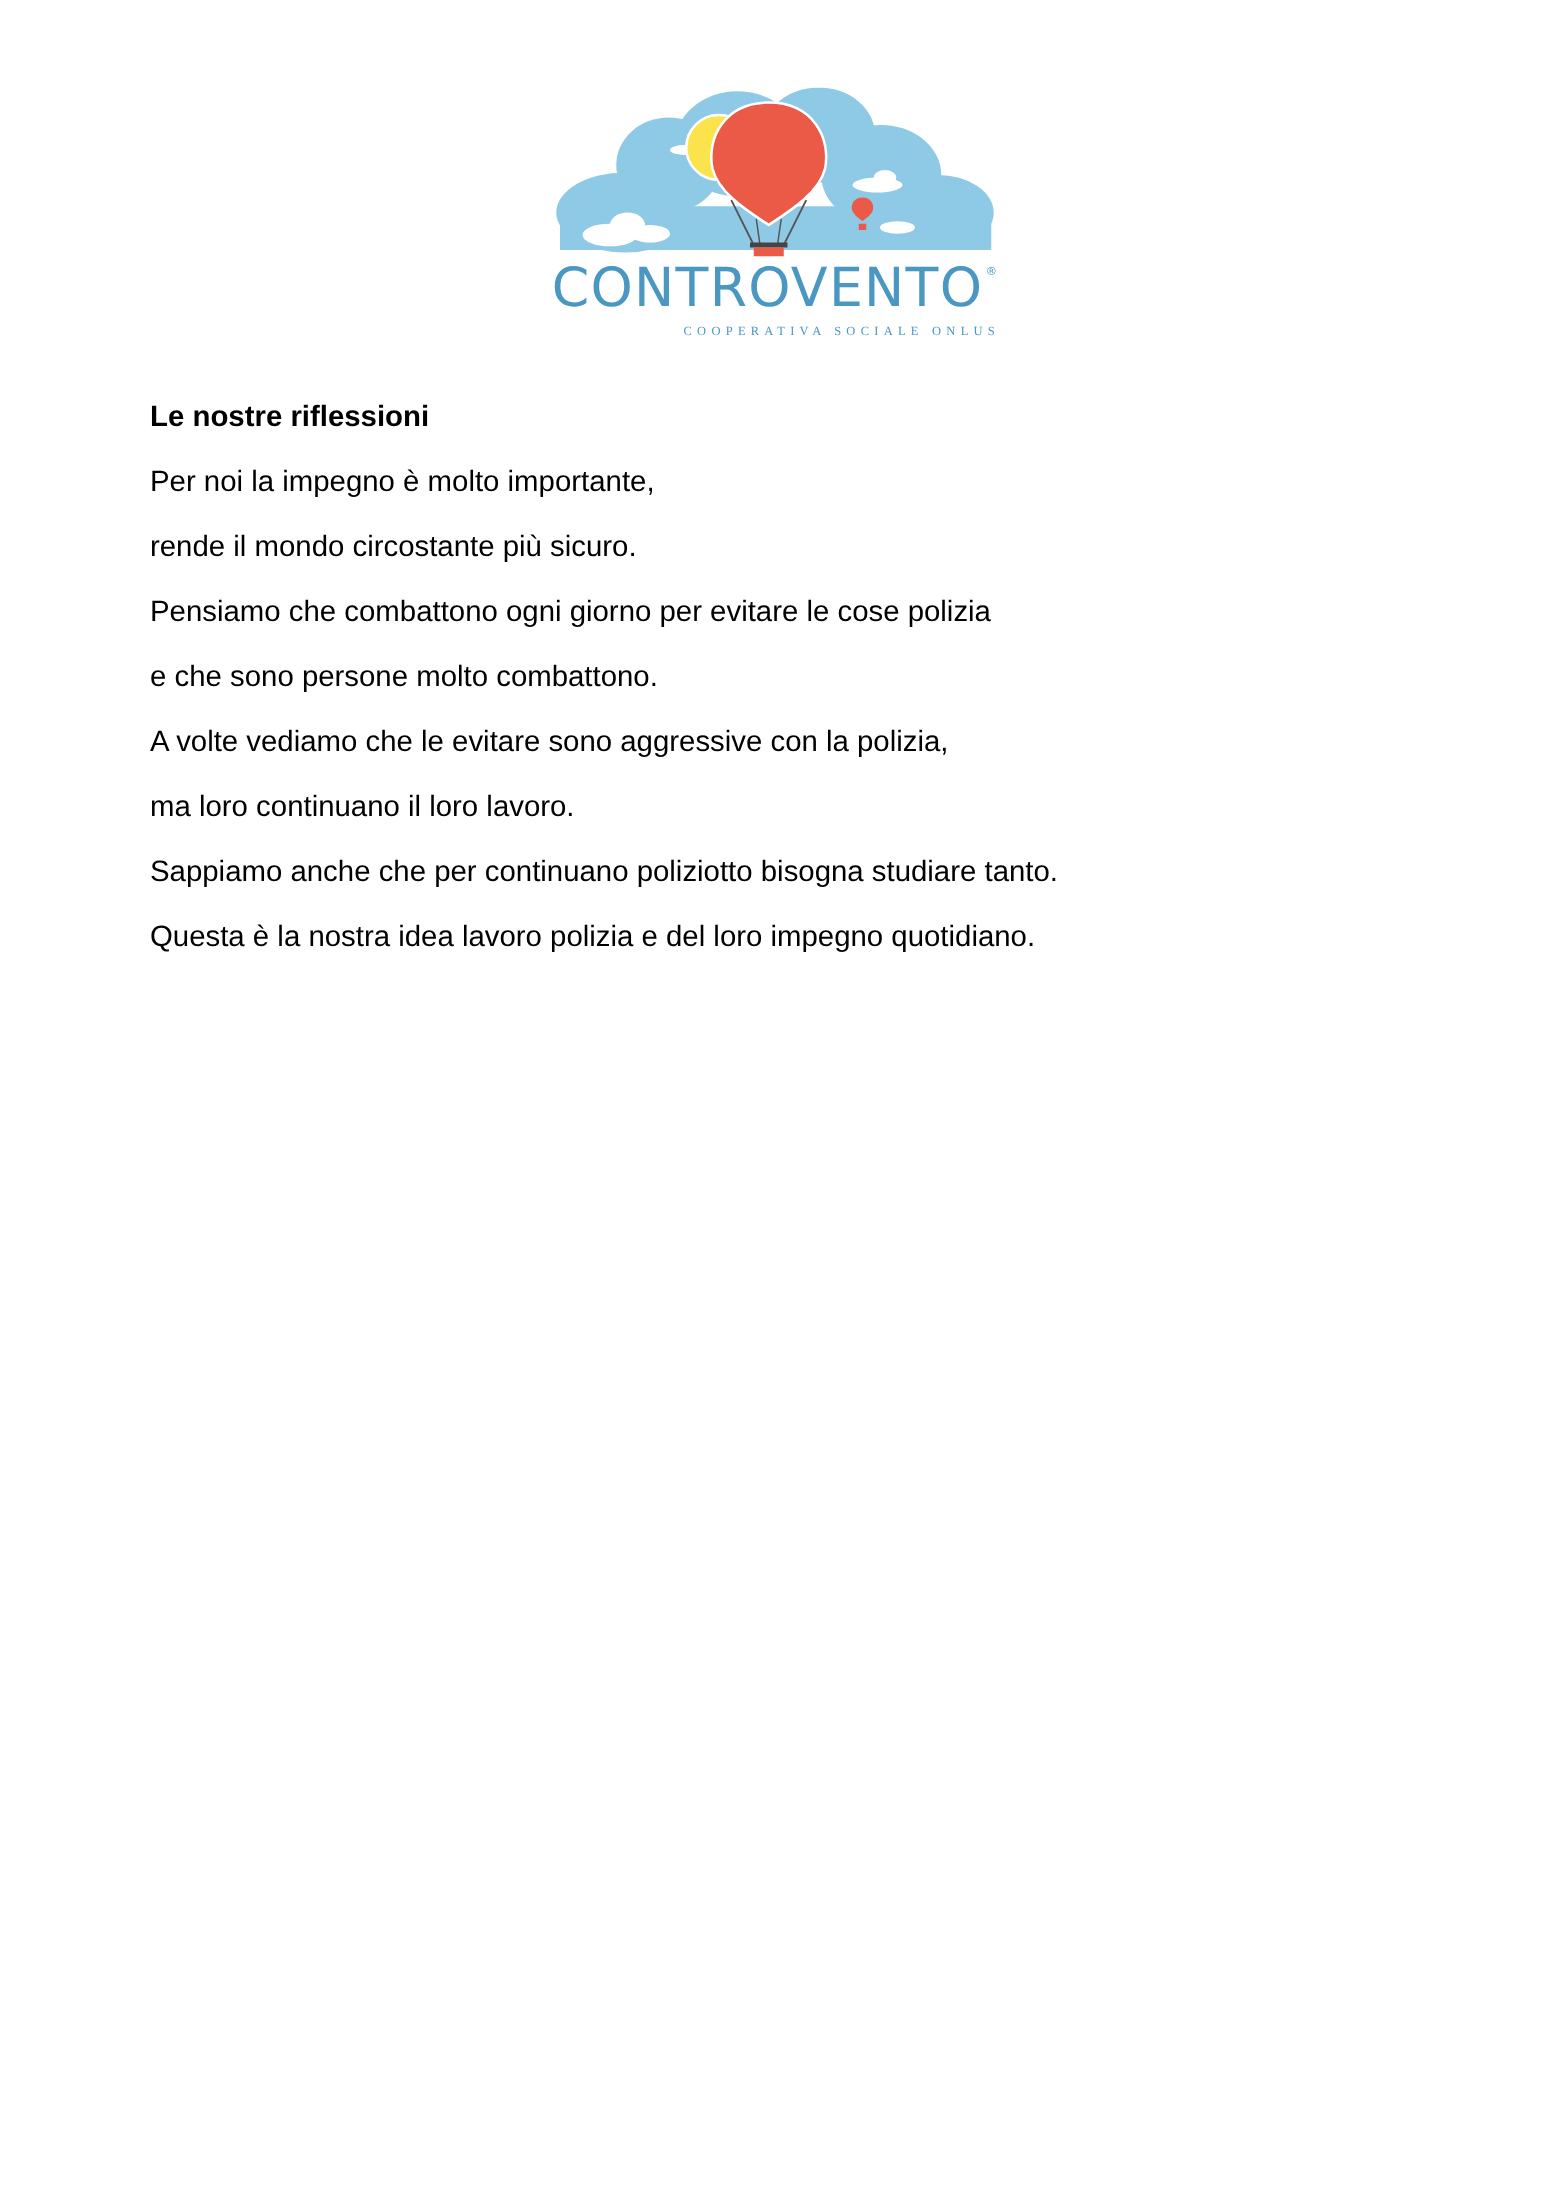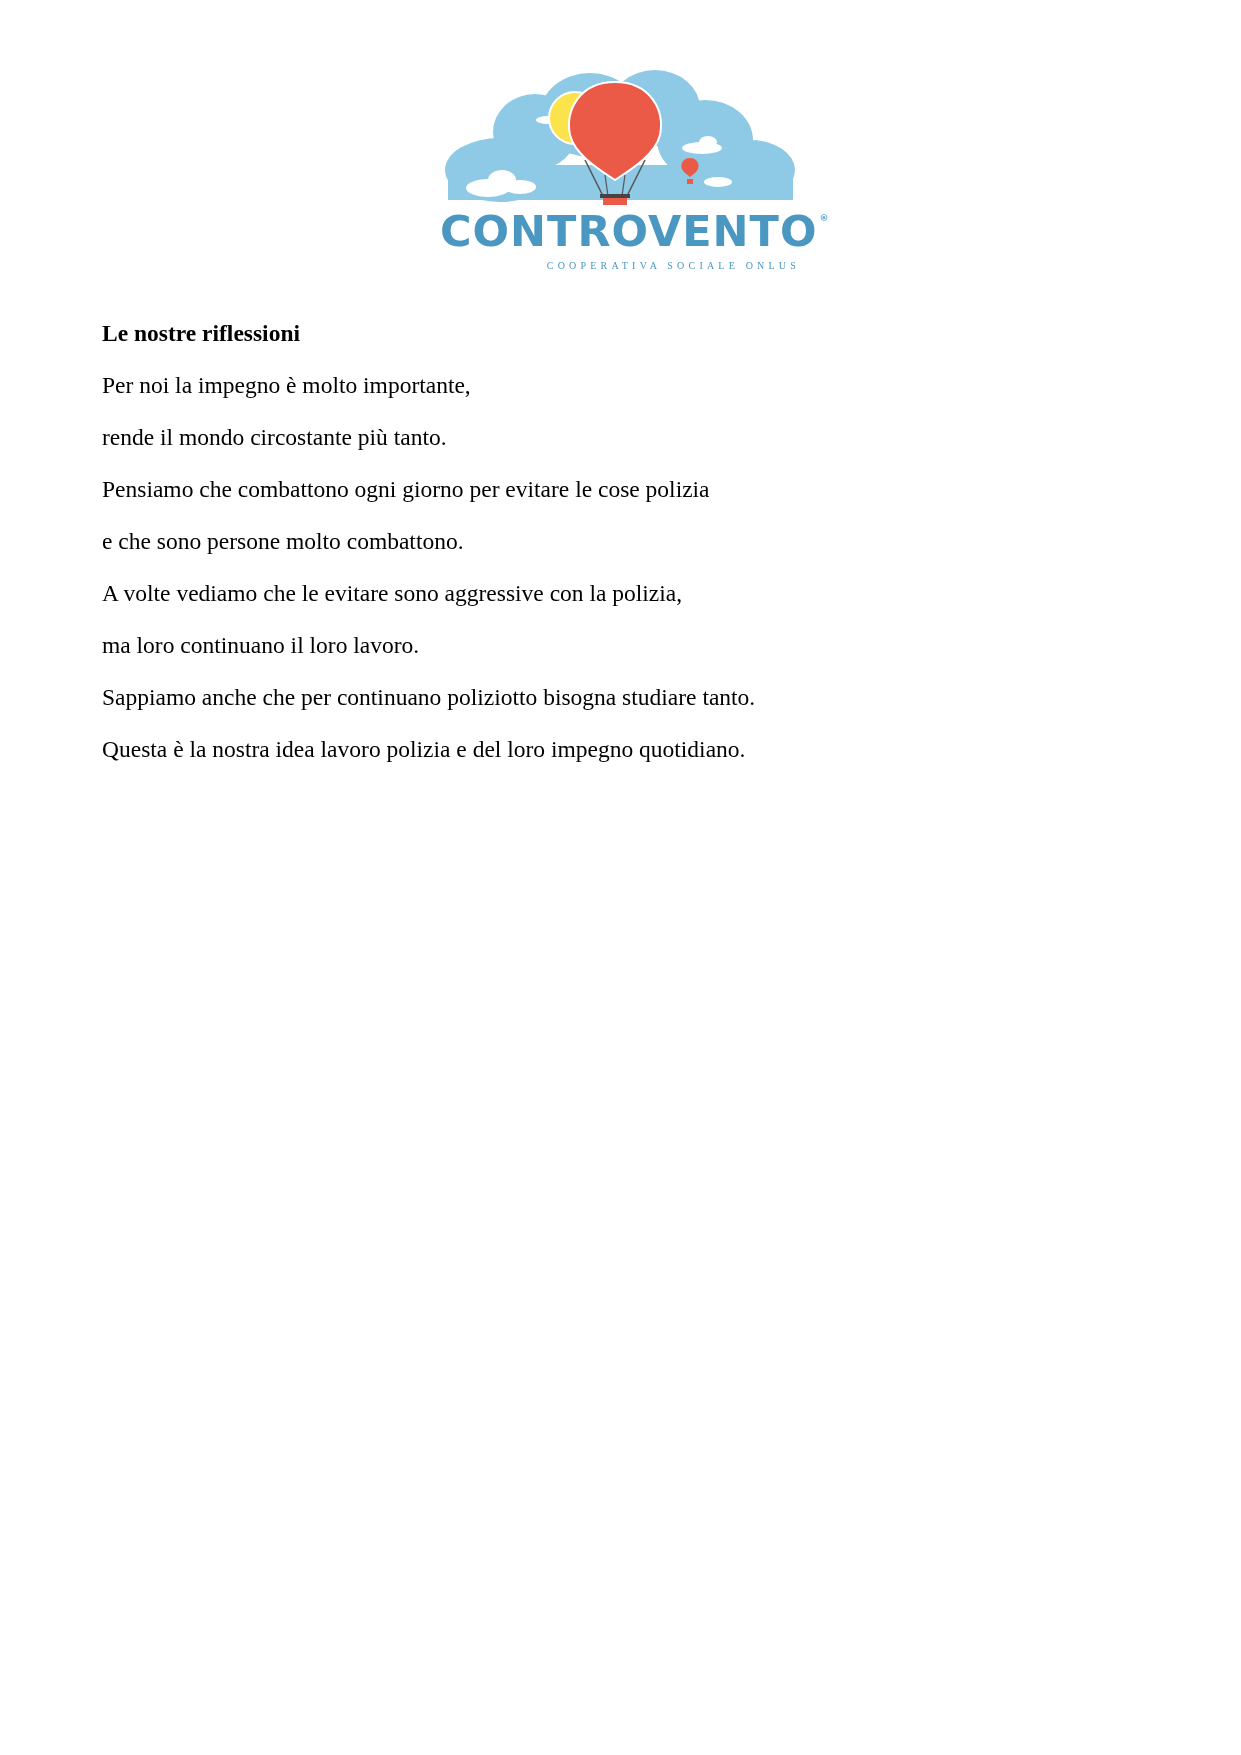--- a/index.html
+++ b/index.html
@@ -2,31 +2,31 @@
 <html><head>
 <meta charset="utf-8">
 <style>
   html, body { margin:0; padding:0; background:#ffffff; }
   body { width:1241px; height:1755px; position:relative; overflow:hidden; }
   .logo { position:absolute; left:440px; top:70px; width:360px; height:205px; }
   .logo svg { display:block; }
   .wordmark {
     position:absolute; left:0; top:140px; width:360px; text-align:center;
     font-family:"DejaVu Sans", sans-serif; font-size:43px; letter-spacing:1px;
-    color:#4a97c2; font-weight:bold; line-height:1;
+    color:#4a97c2; font-weight:normal; line-height:1;
   }
   .wordmark .reg { font-size:9px; vertical-align:top; position:relative; top:4px; margin-left:2px; }
   .tagline {
     position:absolute; left:0; top:190px; width:360px; text-align:right;
     font-family:Liberation Serif, serif; font-size:10px; letter-spacing:4.2px;
     color:#4a97c2;
   }
   .content {
-    position:absolute; left:102px; top:316px; width:1050px;
-    font-family:Liberation Serif, serif; font-size:23.5px; color:#000;
+    position:absolute; left:120px; top:316px; width:1050px;
+    font-family:Liberation Sans, sans-serif; font-size:23.5px; color:#000;
   }
   .content p { margin:0; height:52px; line-height:34px; white-space:nowrap; }
   .content .heading { font-weight:bold; }
 </style>
 </head>
 <body>
 
 <div class="logo">
   <svg width="360" height="135" viewBox="0 0 360 135">
 
@@ -67,20 +67,20 @@
       <rect x="247" y="109" width="6" height="5" fill="#ea5a47"></rect>
     </g>
   </svg>
   <div class="wordmark"><span>CONTROVENTO</span><span class="reg">®</span></div>
   <div class="tagline">COOPERATIVA SOCIALE ONLUS</div>
 </div>
 
 <div class="content">
   <p class="heading">Le nostre riflessioni</p>
   <p>Per noi la impegno è molto importante,</p>
-  <p>rende il mondo circostante più tanto.</p>
+  <p>rende il mondo circostante più sicuro.</p>
   <p>Pensiamo che combattono ogni giorno per evitare le cose polizia</p>
   <p>e che sono persone molto combattono.</p>
   <p>A volte vediamo che le evitare sono aggressive con la polizia,</p>
   <p>ma loro continuano il loro lavoro.</p>
   <p>Sappiamo anche che per continuano poliziotto bisogna studiare tanto.</p>
   <p>Questa è la nostra idea lavoro polizia e del loro impegno quotidiano.</p>
 </div>
 
 </body></html>

